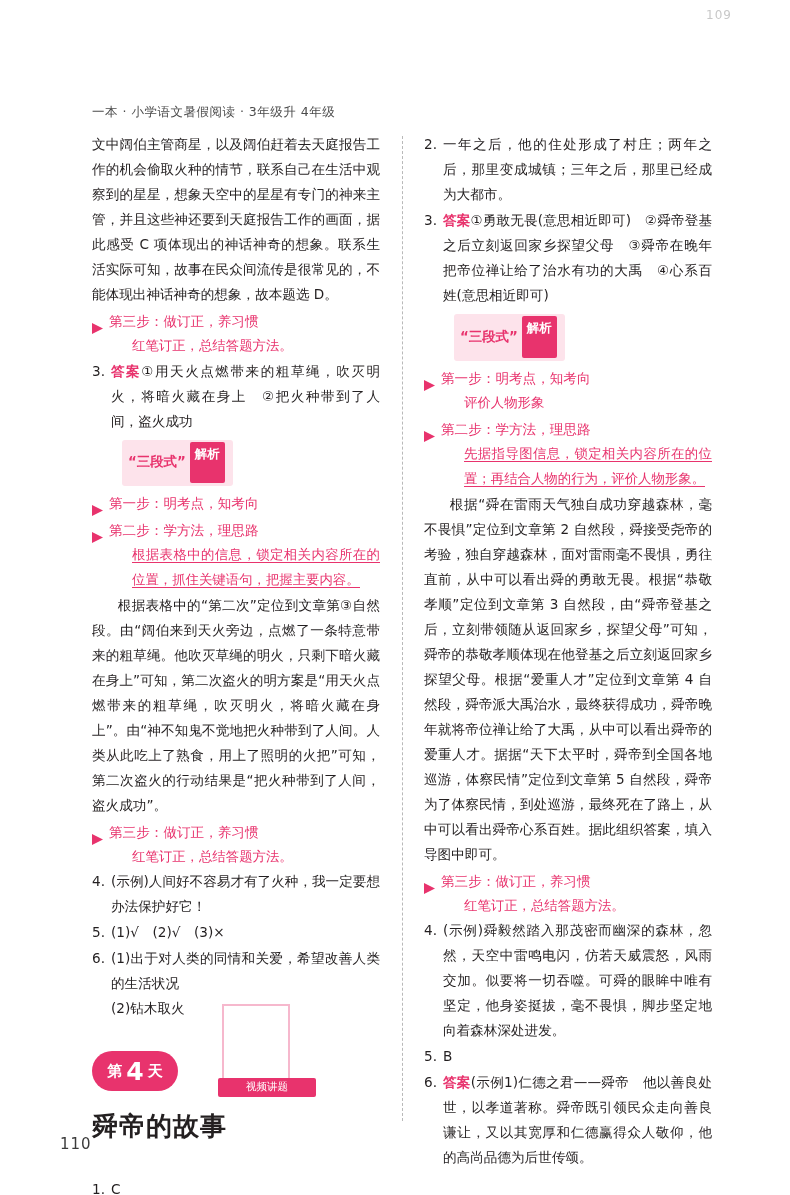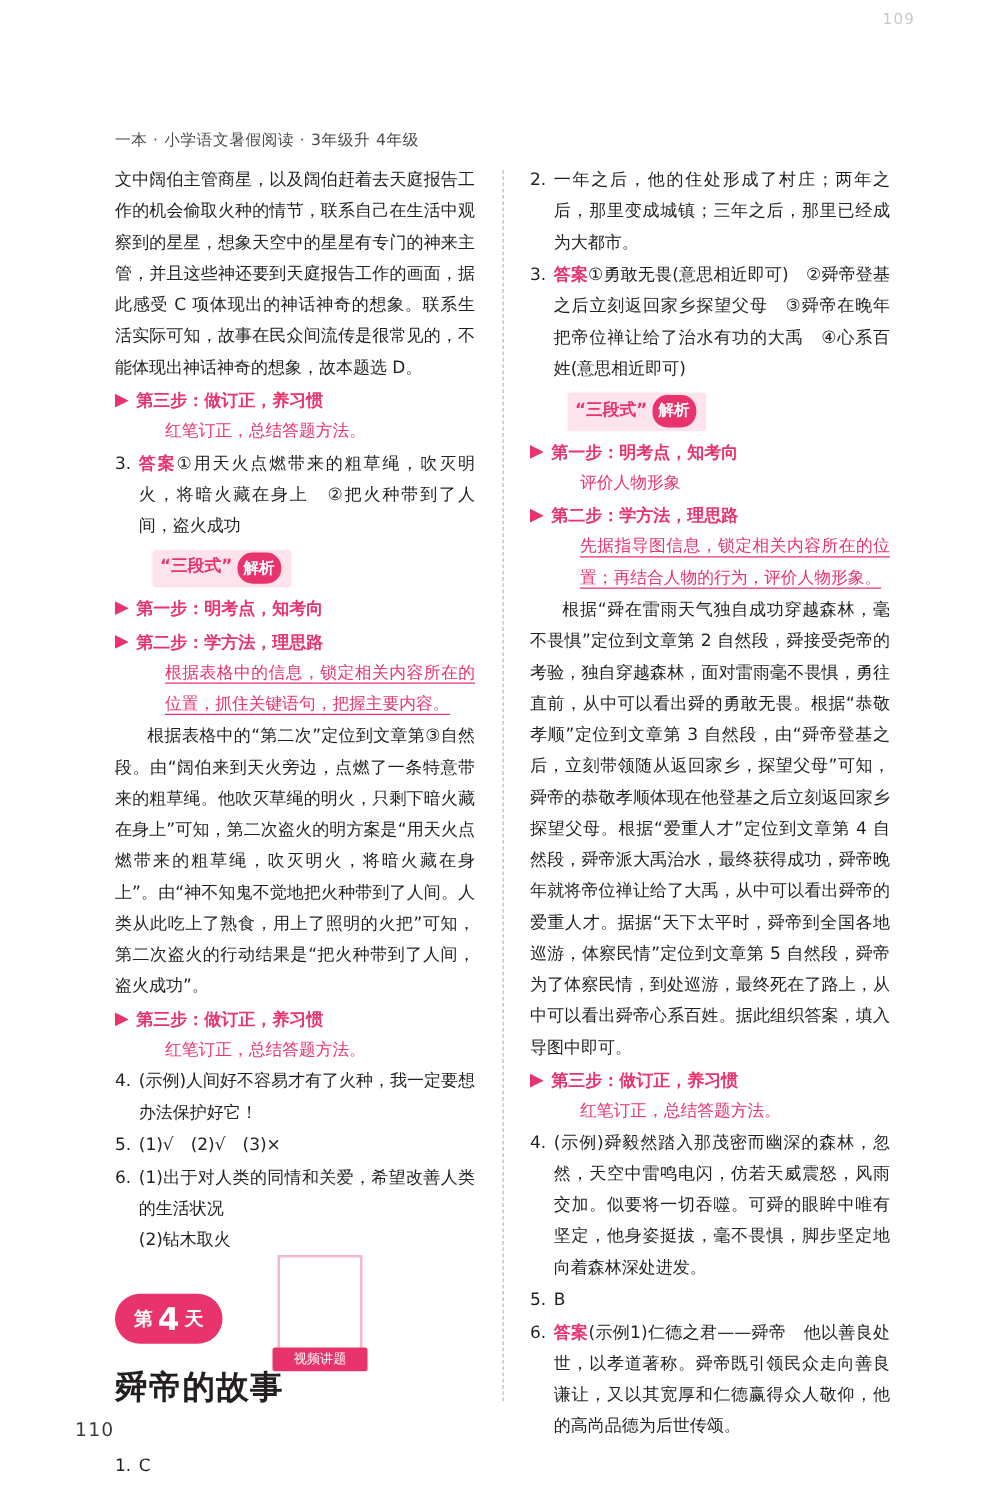--- a/index.html
+++ b/index.html
@@ -54,22 +54,22 @@
     font-size:13.6px;
     color:#e8336d;
     font-weight:bold;
   }
   .item .num.black { color:#231f20; font-weight:normal; }
   .item .body { flex:1 1 auto; text-align:justify; }
   .para { text-align:justify; text-indent:0; }
   .para.indent { text-indent:1.9em; }
   
   .step {
-    display:flex; align-items:flex-start;
-    color:#e8336d; font-weight:bold;
+    display:flex; align-items:flex-end;
+    color:#e8336d; font-weight:normal;
     margin-top:2px;
   }
   .step .tri {
     flex:0 0 auto;
     width:17px; margin-top:6px;
   }
   .step .tri svg { display:block; }
   .step .txt { flex:1 1 auto; }
   .step-note {
     color:#e8336d;
@@ -92,22 +92,22 @@
     background:#fde3eb;
     border-radius:3px;
     padding:2px 8px 3px 6px;
   }
   .badge .q {
     color:#e8336d; font-weight:bold; font-size:13.4px;
   }
   .badge .label {
     background:#e8336d; color:#fff;
     font-weight:bold; font-size:12.4px;
-    border-radius:12px;
-    padding:1px 5px 2px 5px;
+    border-radius:2px;
+    padding:1px 5px 18px 5px;
     margin-left:4px;
   }
   
   .day-wrap {
     margin-top:30px;
     position:relative;
   }
   .day-badge {
     display:inline-flex; align-items:center; justify-content:center;
     position:relative;
@@ -132,21 +132,21 @@
   .qr-box {
     position:absolute;
     left:222px; top:1004px;
     width:64px; height:80px;
     border:2px solid #f6b8cd;
     background:#fff;
   }
   .qr-caption {
     position:absolute;
     left:218px; top:1078px;
-    width:76px;
+    width:98px;
     text-align:center;
     background:#e8336d; color:#fff;
     font-size:10.5px;
     padding:2px 0 3px;
     border-radius:2px;
   }
 </style>
 </head>
 <body>
 

